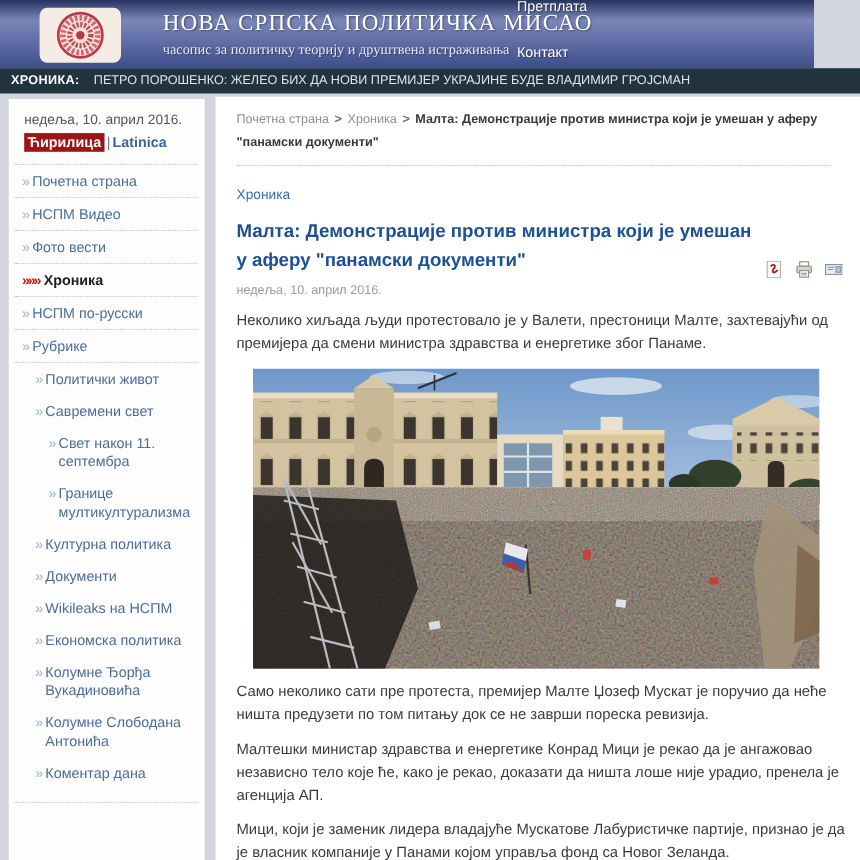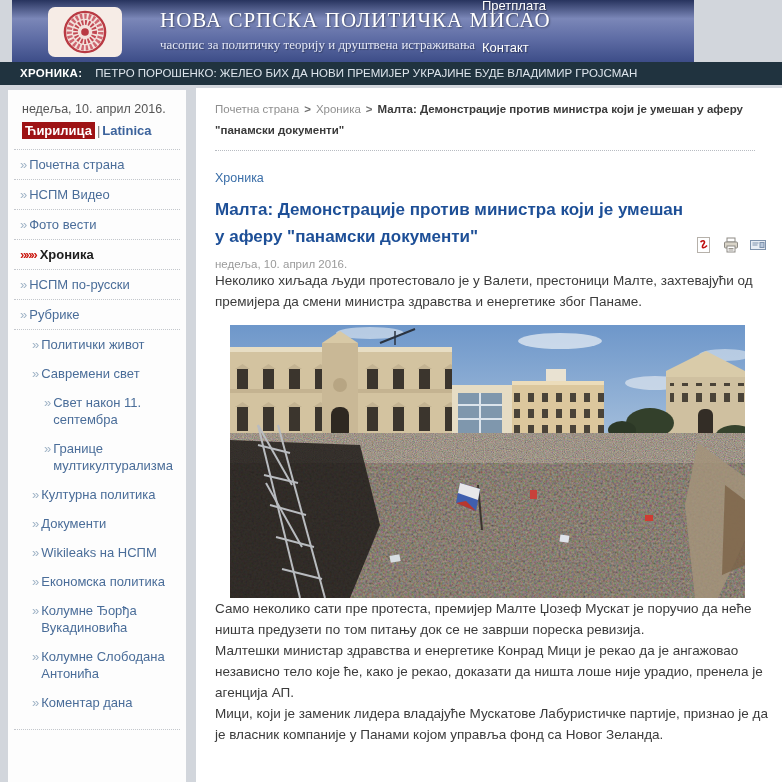--- a/index.html
+++ b/index.html
@@ -4,21 +4,21 @@
 <style>
   * { margin:0; padding:0; box-sizing:border-box; }
   html { background:#fff; }
   body {
     width:782px; height:782px; overflow:hidden; position:relative;
     background:#d2d6dc;
     font-family:"Liberation Sans", sans-serif;
   }
   
   .header {
-    position:absolute; left:12px; top:0; width:682px; height:62px;
+    position:absolute; left:0; top:0; width:740px; height:62px;
     background:linear-gradient(180deg,#27335e 0%,#7b87b8 30%,#5f6da5 62%,#3d4d88 100%);
     overflow:hidden;
   }
   .logo-box {
     position:absolute; left:36px; top:7px; width:74px; height:50px;
     background:#f6ece6; border-radius:7px;
     display:flex; align-items:center; justify-content:center;
   }
   .brand { position:absolute; left:148px; top:8px; color:#fff; }
   .brand-title {
@@ -32,21 +32,21 @@
   .top-nav {
     position:absolute; left:470px; bottom:7px; display:flex; gap:27px;
     white-space:nowrap;
     flex-direction:column;
   }
   .top-nav a { color:#ffffff; font-size:13px; text-decoration:none; text-shadow:1px 1px 1px rgba(0,0,0,.4); }
   
   .ticker {
     position:absolute; left:0; top:62px; width:782px; height:23px;
     background:#20333f; color:#dde5ec; font-size:11.5px; line-height:23px;
-    padding-left:20px; white-space:nowrap; overflow:hidden;
+    padding-left:10px; white-space:nowrap; overflow:hidden;
   }
   .ticker b { color:#ffffff; margin-right:13px; letter-spacing:.3px; }
   
   .sidebar {
     position:absolute; left:8px; top:90px; width:178px; height:692px;
     background:#fdfdfd; padding:10px 6px 0 6px; overflow:hidden;
   }
   .side-head { padding:2px 2px 10px 8px; border-bottom:1px dotted #c3c7cc; }
   .side-date { font-size:12.5px; color:#555; margin-bottom:5px; }
   .lang-cyr { background:#9e1315; color:#fff; font-weight:bold; font-size:13px; padding:1px 3px; }
@@ -75,21 +75,21 @@
   .breadcrumb .cur { color:#3a3a3a; font-weight:bold; }
   .article { position:relative; padding-top:17px; }
   .section-link { font-size:12.5px; color:#3a6ea8; text-decoration:none; }
   .art-title {
     margin-top:10px; font-size:17px; font-weight:bold; color:#1d4f97;
     width:480px; line-height:1.6;
   }
   .art-tools { position:absolute; right:130px; top:86px; display:flex; gap:11px; }
   .art-tools span { display:inline-block; width:16px; height:16px; cursor:pointer; }
   .art-date { margin-top:8px; font-size:11.5px; color:#9a9a9a; }
-  .art-body p { width:562px; font-size:13.5px; color:#3b3b3b; line-height:21px; margin-top:0; }
+  .art-body p { width:562px; font-size:13.5px; color:#3b3b3b; line-height:21px; margin-top:10px; }
   .photo-wrap { width:515px; height:273px; margin:13px 0 0 15px; }
   .photo-wrap svg { display:block; }
 </style>
 </head>
 <body>
 
 <div class="header">
   <div class="logo-box">
     <svg width="46" height="46" viewBox="0 0 48 48">
       <circle cx="24" cy="24" r="21" fill="#f3e2dc" stroke="#b93a43" stroke-width="2.5"></circle>

